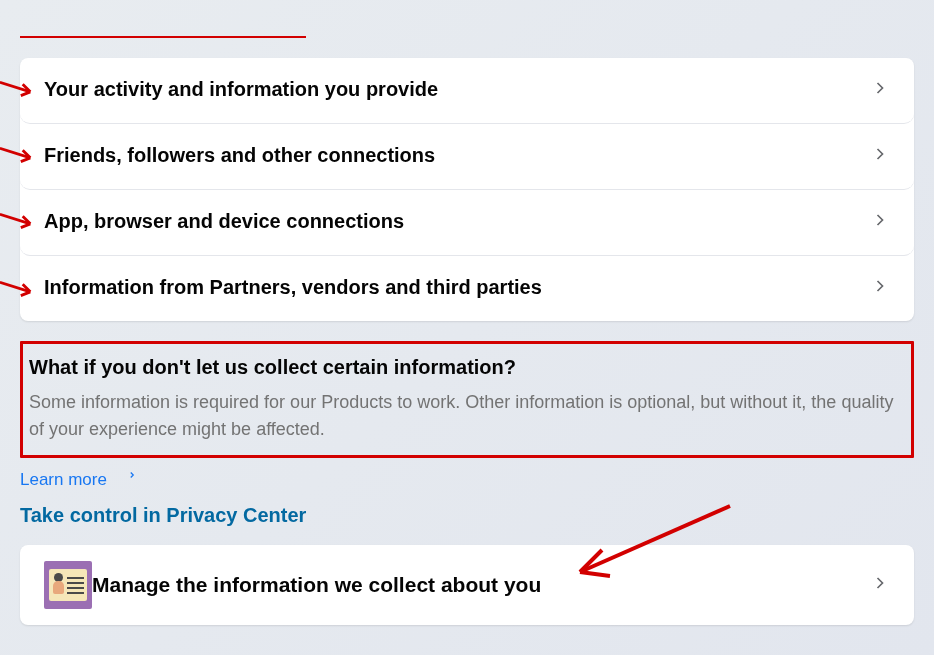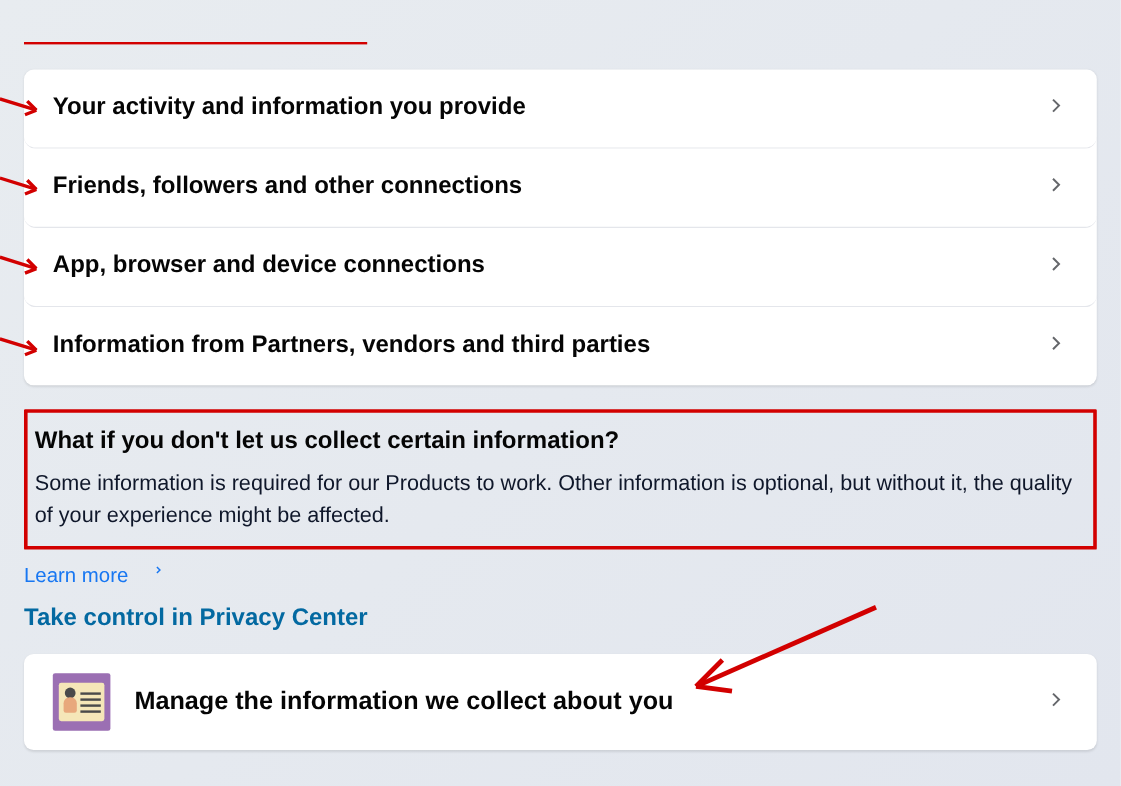--- a/index.html
+++ b/index.html
@@ -72,21 +72,21 @@
       margin-bottom: 12px;
     }
     .info-title {
       font-size: 20px;
       font-weight: 700;
       color: #050505;
       margin-bottom: 10px;
     }
     .info-body {
       font-size: 18px;
-      color: #0f172a;
+      color: #737373;
       line-height: 1.5;
     }
     .learn-more {
       color: #1877f2;
       font-size: 17px;
       cursor: pointer;
       margin-bottom: 14px;
       display: inline-flex;
       gap: 20px;
     }
@@ -102,21 +102,20 @@
       padding: 16px 24px;
       display: flex;
       align-items: center;
       justify-content: space-between;
       box-shadow: 0 1px 2px rgba(0,0,0,0.1);
       cursor: pointer;
     }
     .action-left {
       display: flex;
       align-items: center;
-      gap: 20px;
     }
     .action-icon {
       width: 48px;
       height: 48px;
       background: #9b6fb3;
       border-radius: 2px;
       display: flex;
       align-items: center;
       justify-content: center;
       flex-shrink: 0;

